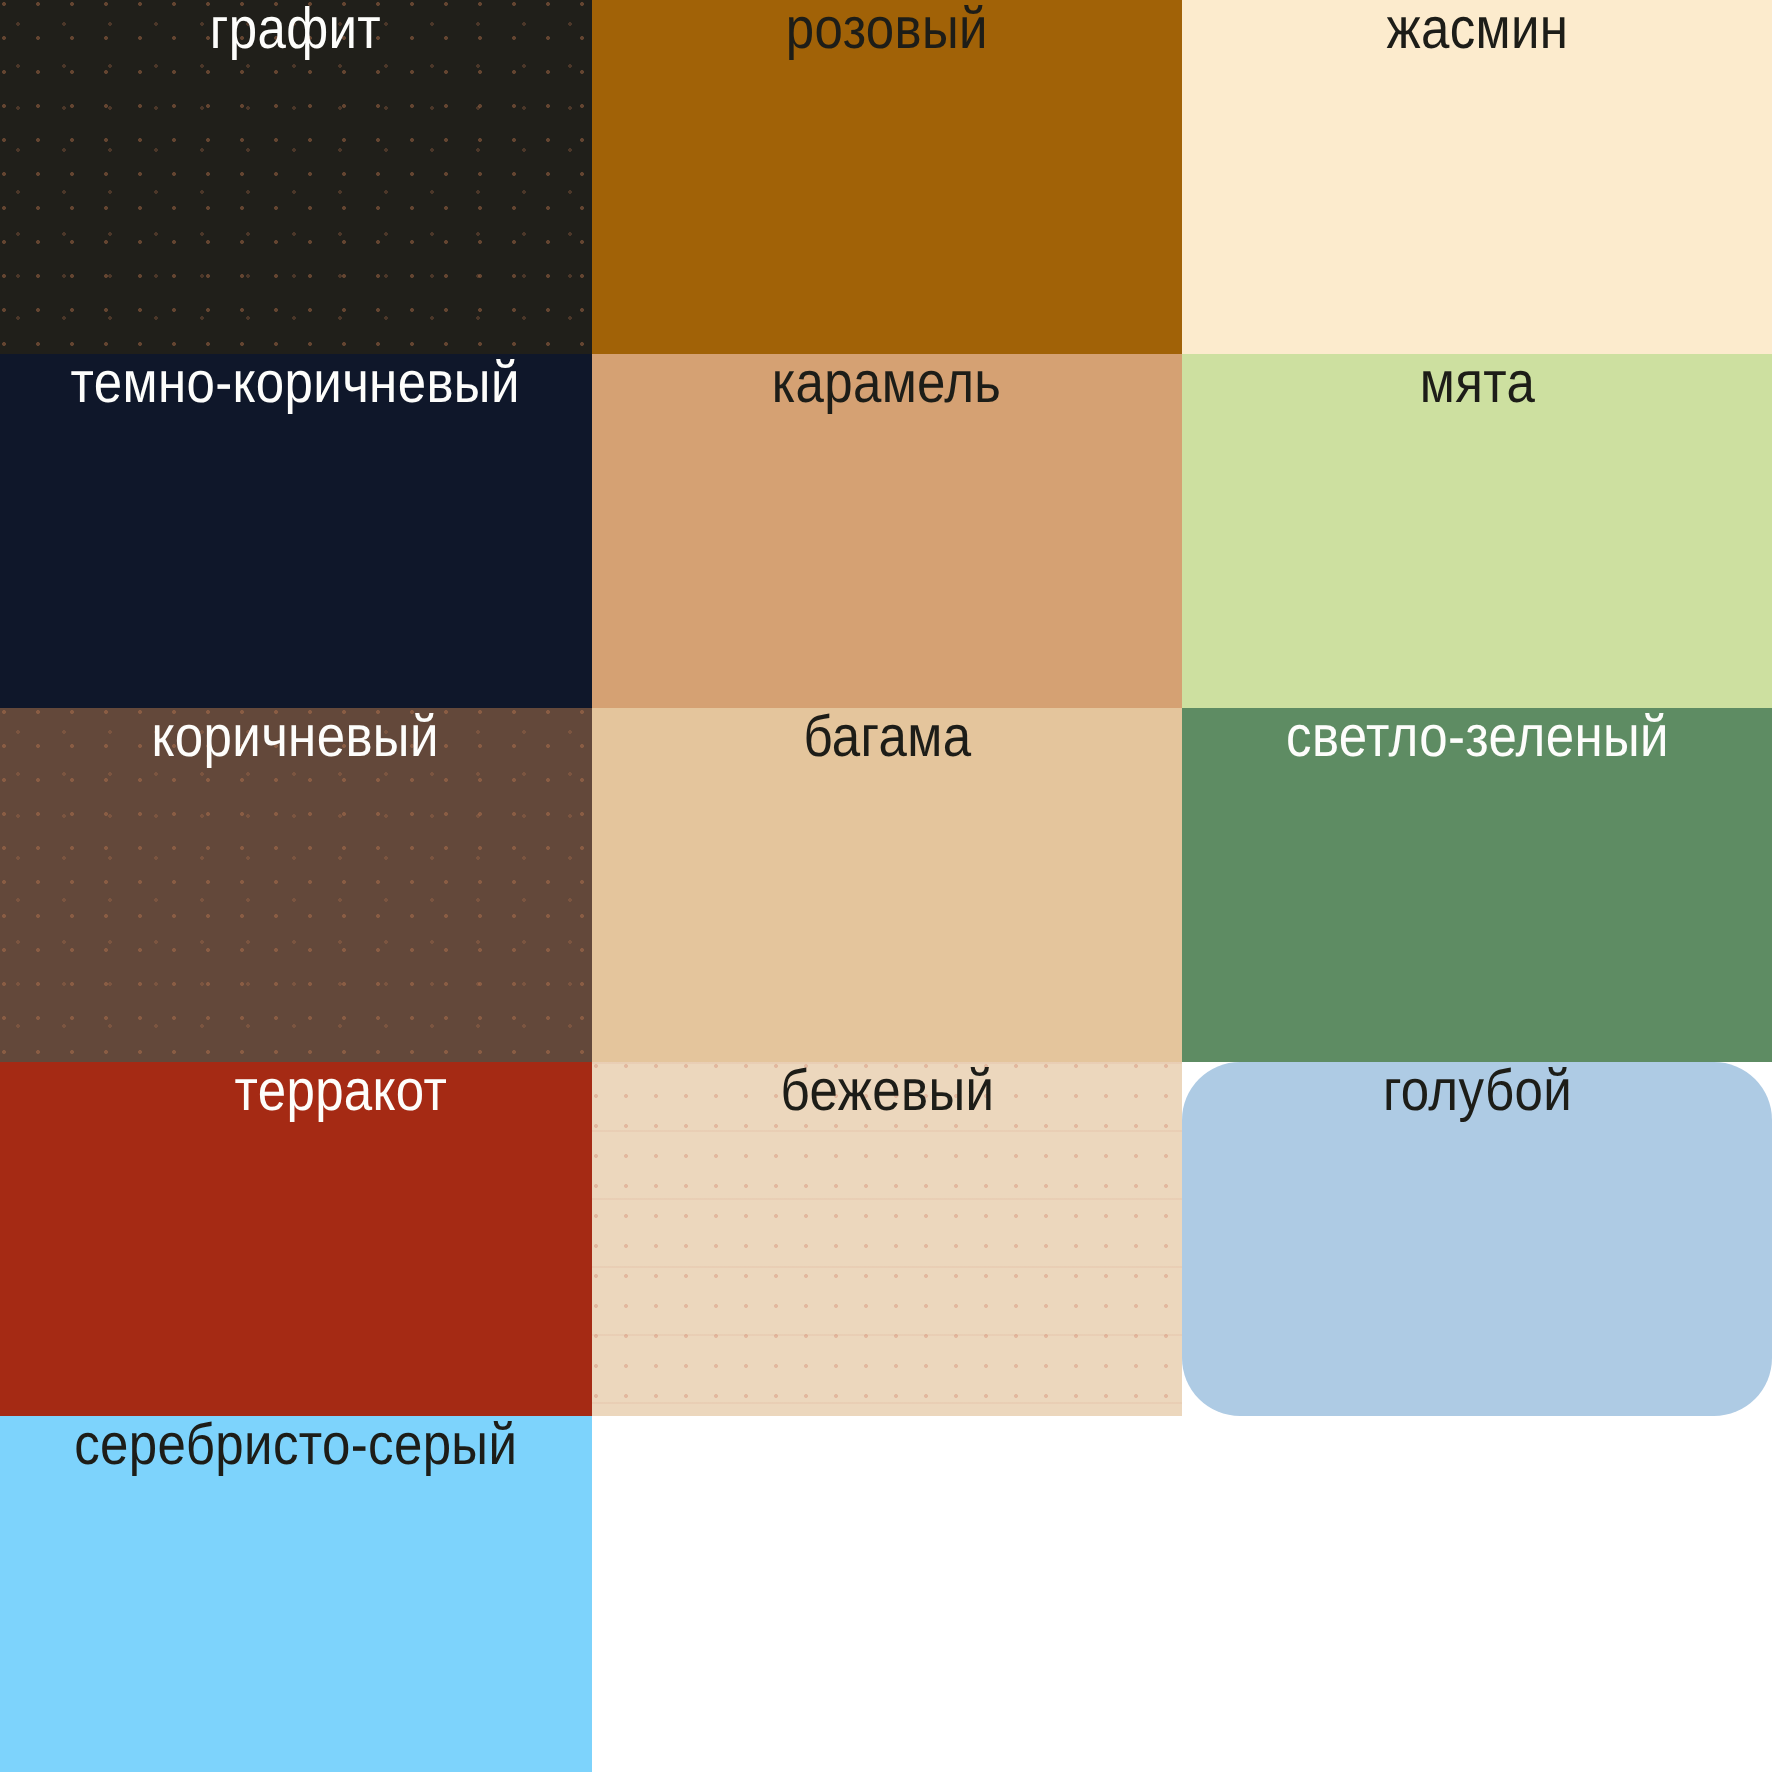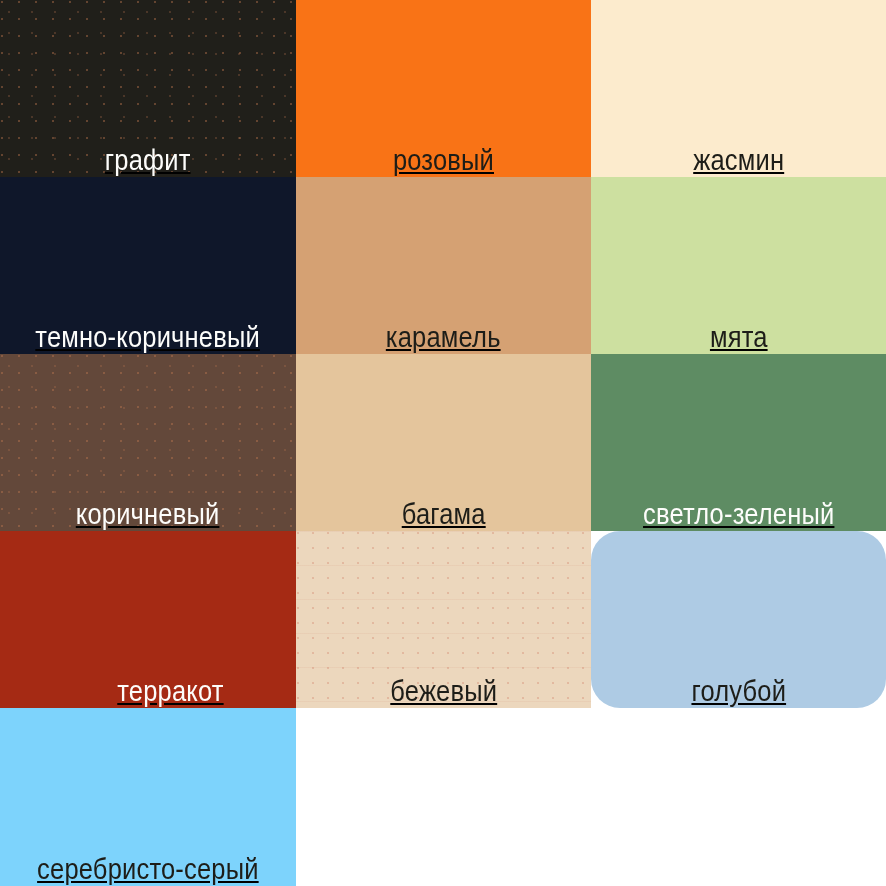--- a/index.html
+++ b/index.html
@@ -19,25 +19,24 @@
     height: 886px;
     display: grid;
     grid-template-columns: 296px 295px 295px;
     grid-template-rows: 177px 177px 177px 177px 178px;
     background: #ffffff;
   }
 
   .swatch {
     position: relative;
     display: flex;
-    align-items: flex-end;
+    align-items: flex-start;
     justify-content: center;
     overflow: hidden;
     box-sizing: border-box;
-    text-decoration: underline;
   }
 
   
   .swatch.textured::before {
     content: "";
     position: absolute;
     inset: 0;
     pointer-events: none;
     background-image:
       radial-gradient(circle at 2px 2px, rgba(190,120,80,0.50) 0.9px, transparent 1.1px),
@@ -73,21 +72,21 @@
     background: #ffffff;
   }
 </style>
 </head>
 <body>
 
 <div id="palette-grid">
     <div class="swatch textured" style="background: rgb(32, 31, 26);">
       <span class="swatch-label" style="color: rgb(253, 253, 251);">графит</span>
     </div>
-    <div class="swatch" style="background: #f97316;">
+    <div class="swatch" style="background: #a16207;">
       <span class="swatch-label" style="color: rgb(29, 29, 24);">розовый</span>
     </div>
     <div class="swatch" style="background: rgb(252, 235, 205);">
       <span class="swatch-label" style="color: rgb(29, 29, 24);">жасмин</span>
     </div>
     <div class="swatch" style="background: #0f172a;">
       <span class="swatch-label" style="color: rgb(253, 253, 251);">темно-коричневый</span>
     </div>
     <div class="swatch" style="background: rgb(213, 161, 115);">
       <span class="swatch-label" style="color: rgb(29, 29, 24);">карамель</span>

